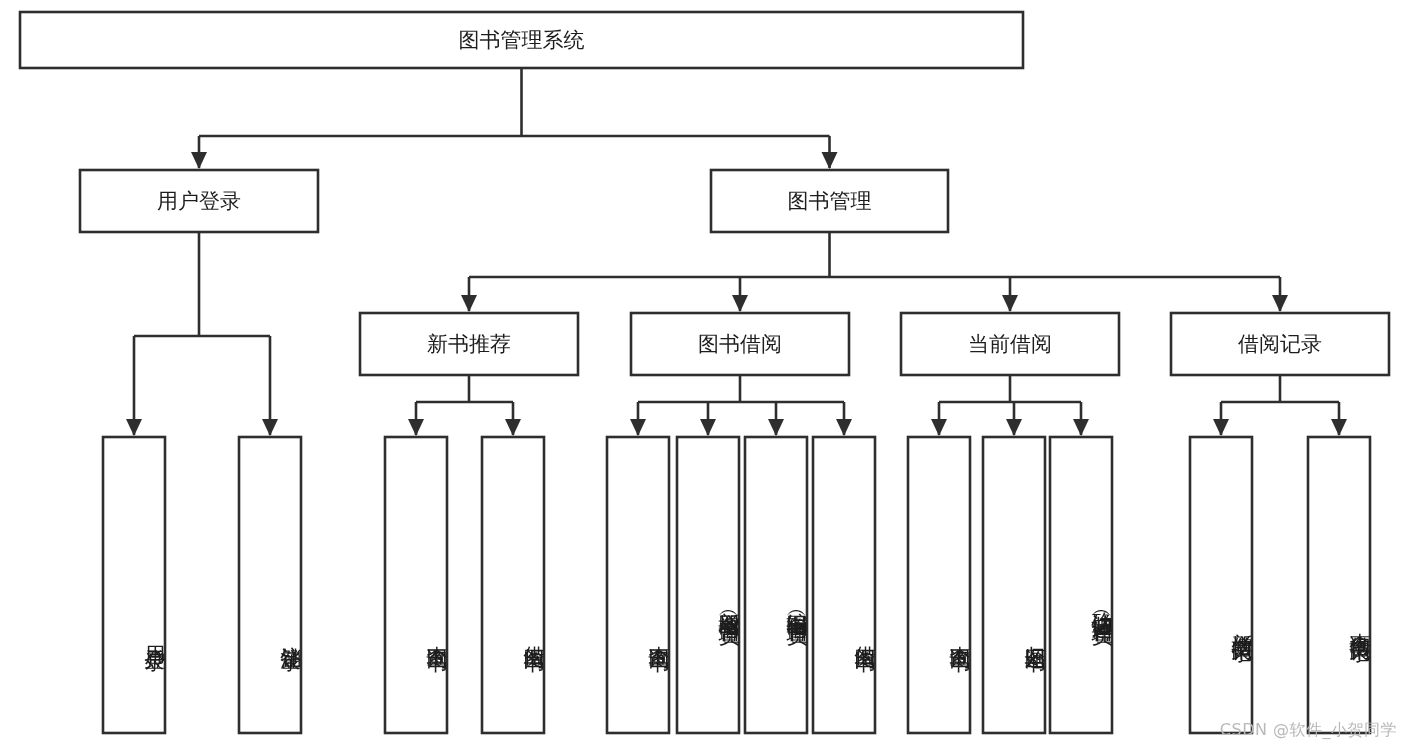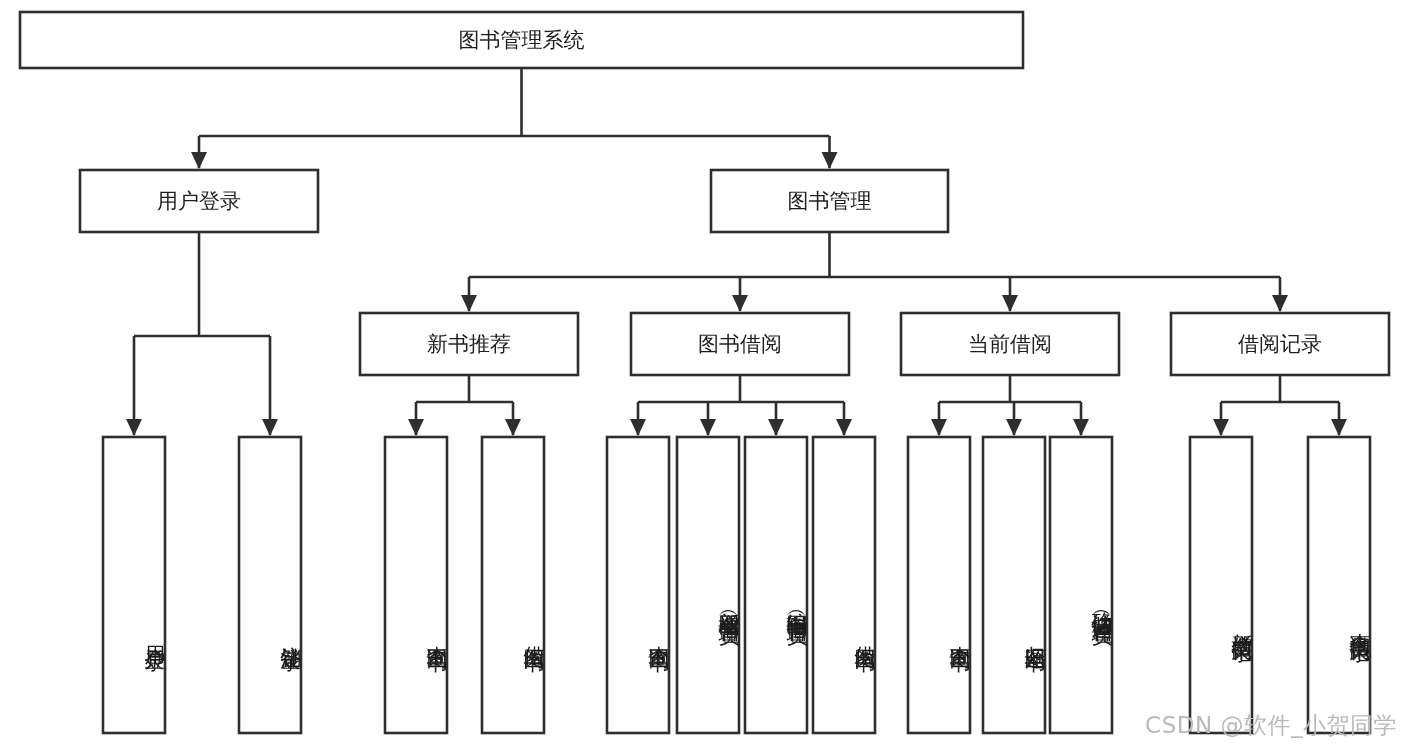--- a/index.html
+++ b/index.html
@@ -61,21 +61,21 @@
     pointer-events: none;
     display: flex;
     align-items: flex-start;
     justify-content: center;
   }
   .watermark {
     position: absolute;
     right: 8px;
     bottom: 6px;
     font-family: "DejaVu Sans", "Liberation Sans", sans-serif;
-    font-size: 23px;
+    font-size: 16px;
     color: #b9b9b9;
     letter-spacing: 0.5px;
     white-space: nowrap;
     margin-left: 20px;
   }
 </style>
 </head>
 <body>
 
 <div id="diagram-root">

